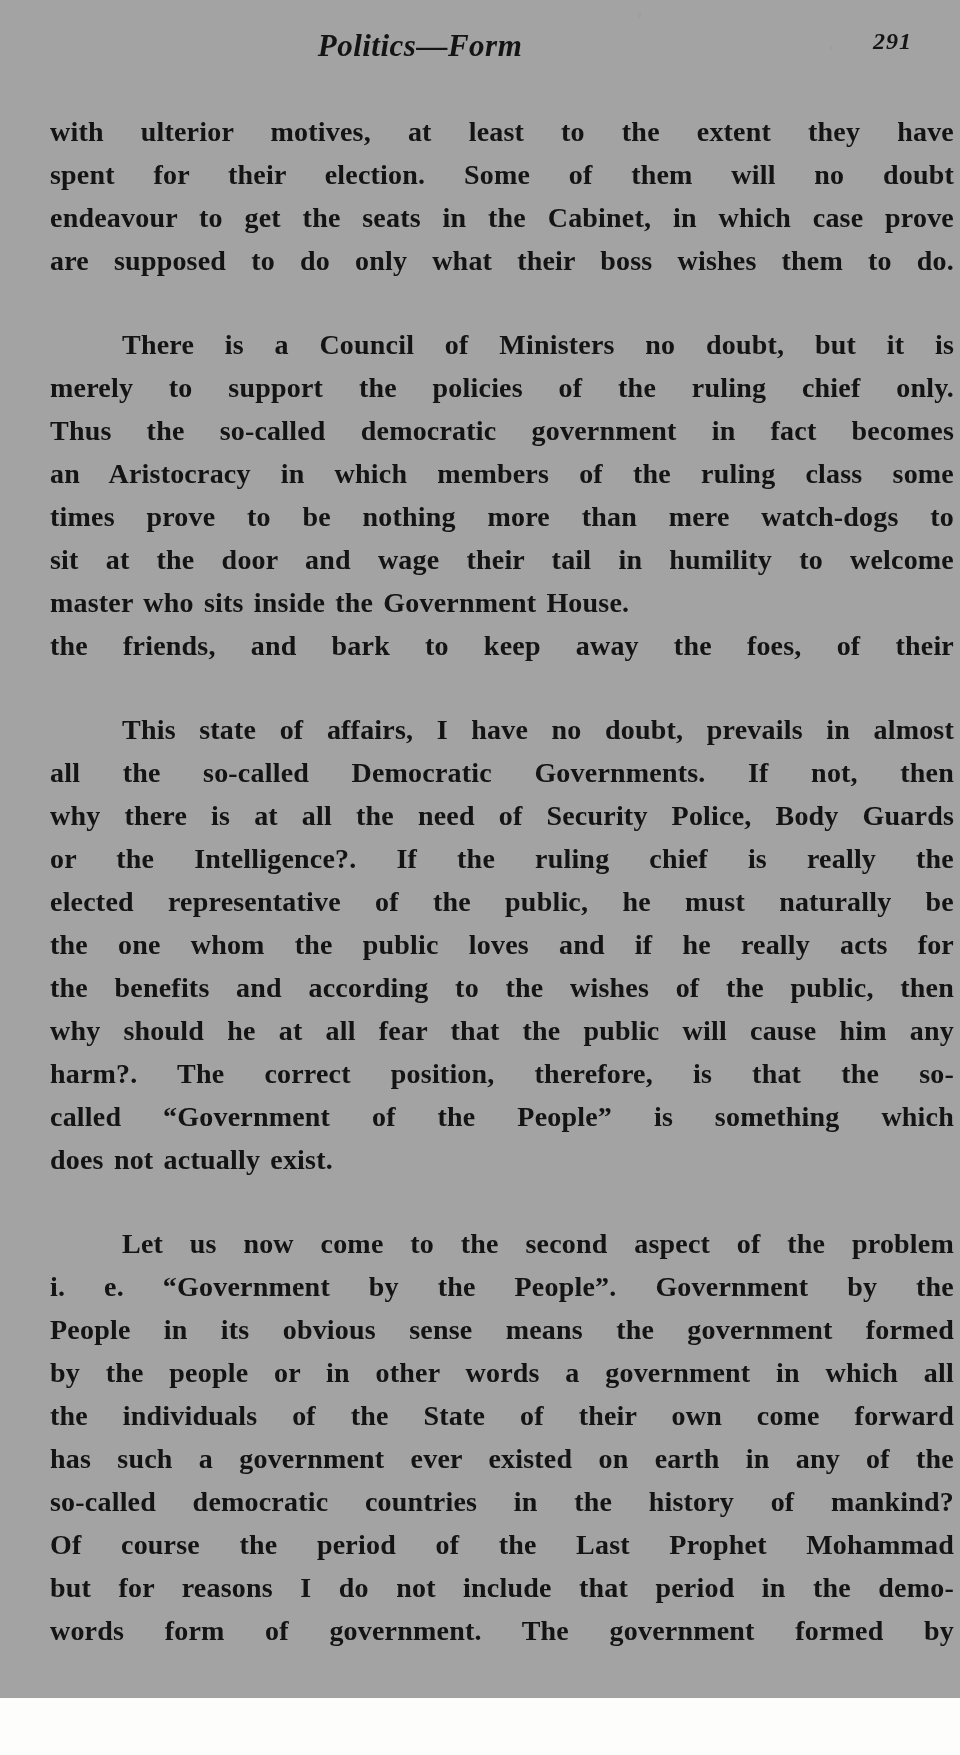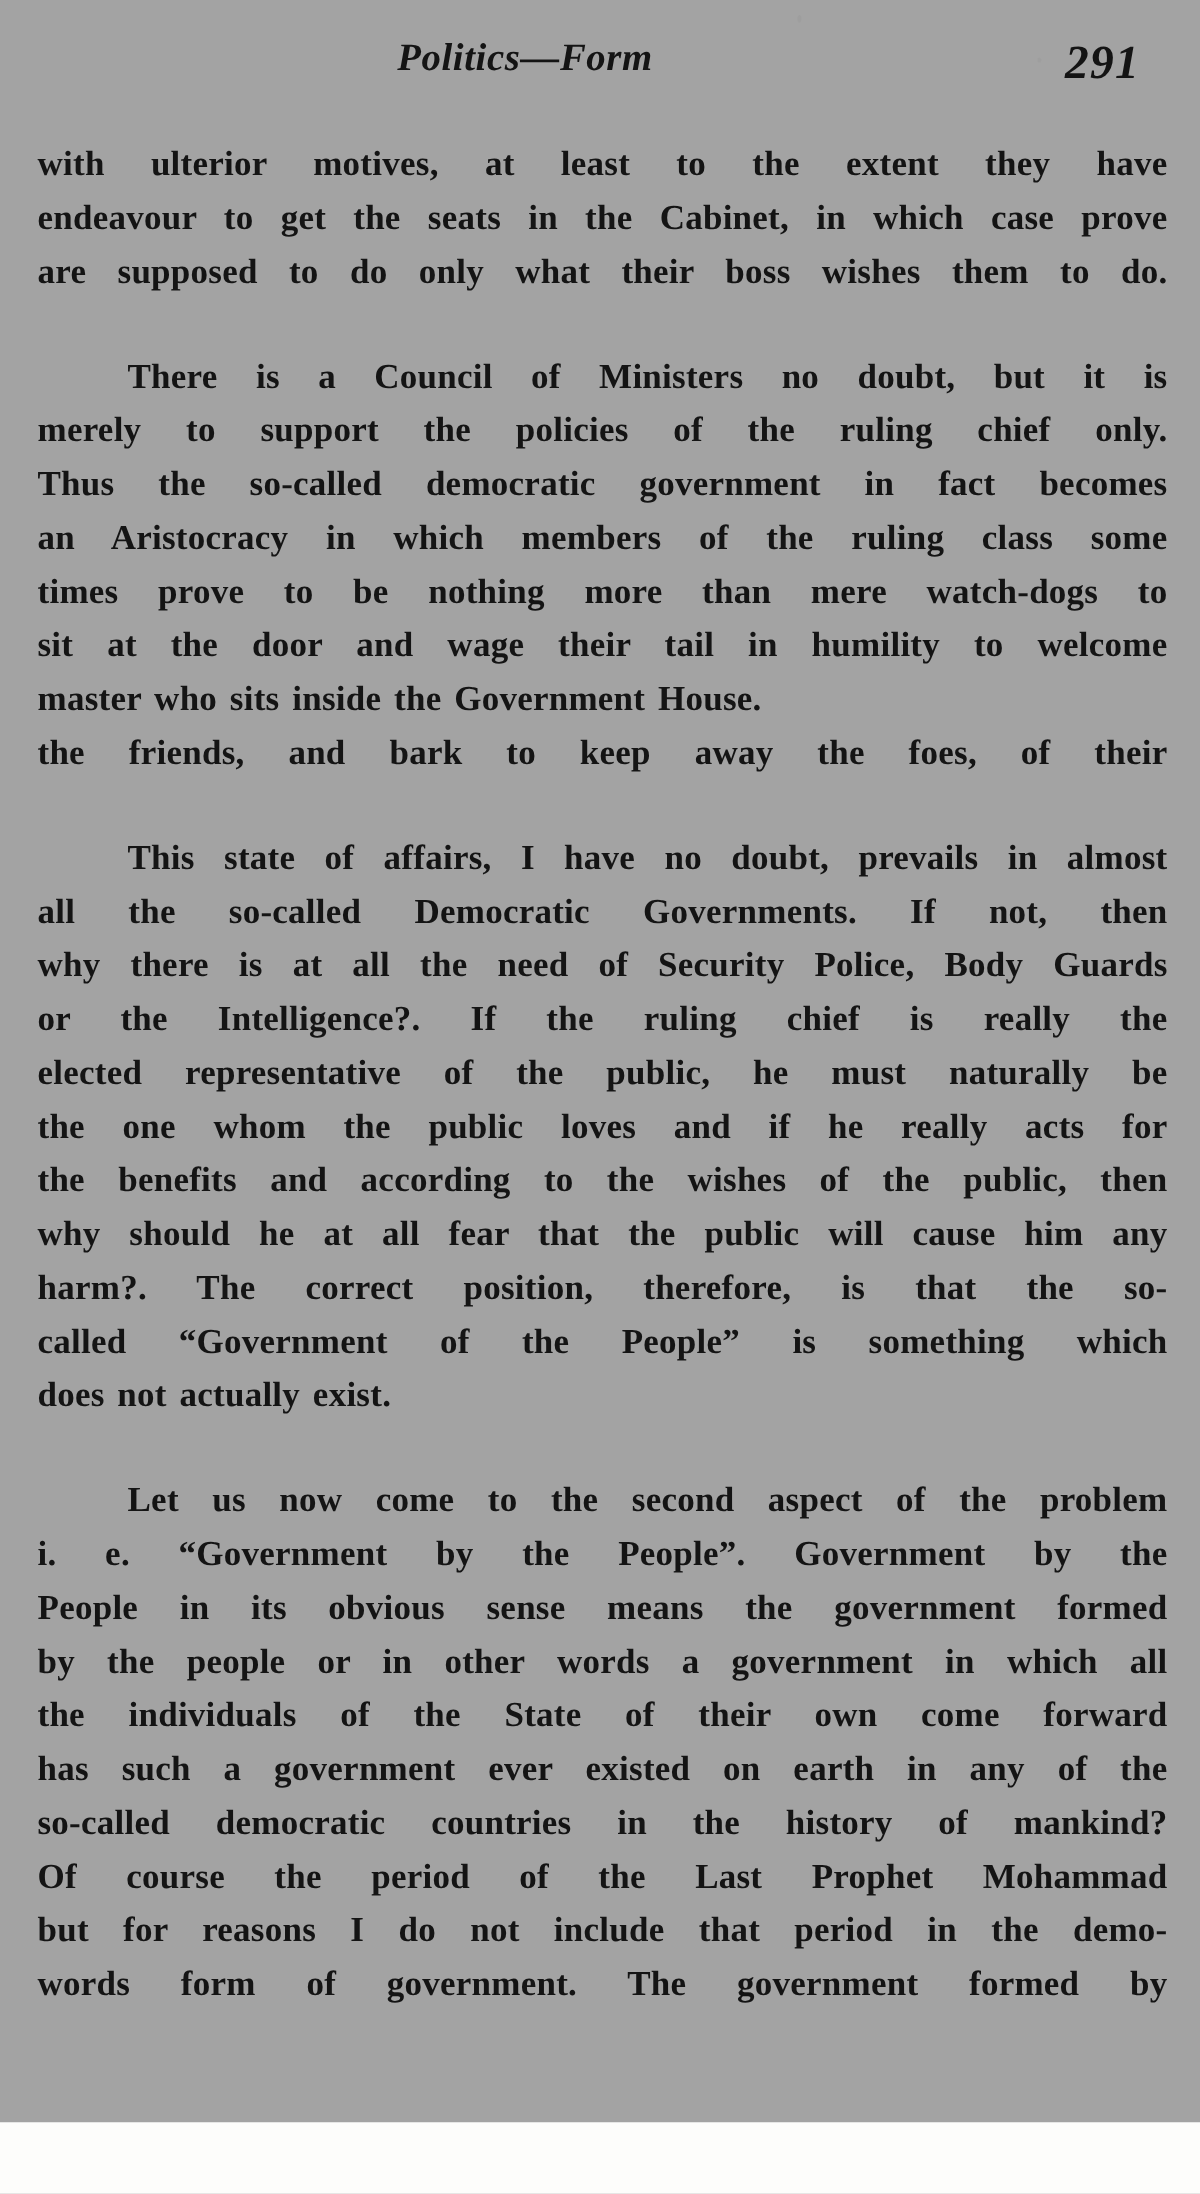--- a/index.html
+++ b/index.html
@@ -30,25 +30,26 @@
     font-style: italic;
     font-size: 31px;
     letter-spacing: 0.5px;
     transform: translateX(-62px);
   }
   .page-num {
     position: absolute;
     right: 22px;
     top: 0;
     font-style: italic;
-    font-size: 38px;
+    font-size: 24px;
     letter-spacing: 1px;
   }
   .text-block {
     width: 100%;
+    margin-left: 20px;
   }
   .paragraph { margin: 0; }
   .paragraph + .paragraph { margin-top: 41px; }
   .line {
     font-size: 28px;
     line-height: 43px;
     letter-spacing: 0.2px;
     word-spacing: 3px;
     text-align: justify;
     text-align-last: justify;
@@ -72,20 +73,21 @@
 <body>
 
 <div class="page">
   <div class="header">
     <span class="title">Politics—Form</span>
     <span class="page-num">291</span>
   </div>
   <div class="text-block">
       <div class="paragraph">
         <div class="line">with ulterior motives, at least to the extent they have</div>
+        <div class="line">spent for their election.  Some of them will no doubt</div>
         <div class="line">endeavour to get the seats in the Cabinet, in which case prove</div>
         <div class="line">are supposed to do only what their boss wishes them to do.</div>
       </div>
       <div class="paragraph">
         <div class="line first-indent">There is a Council of Ministers no doubt, but it is</div>
         <div class="line">merely to support the policies of the ruling chief only.</div>
         <div class="line">Thus the so-called democratic government in fact becomes</div>
         <div class="line">an Aristocracy in which members of the ruling class some</div>
         <div class="line">times prove to be nothing more than mere watch-dogs to</div>
         <div class="line">sit at the door and wage their tail in humility to welcome</div>

